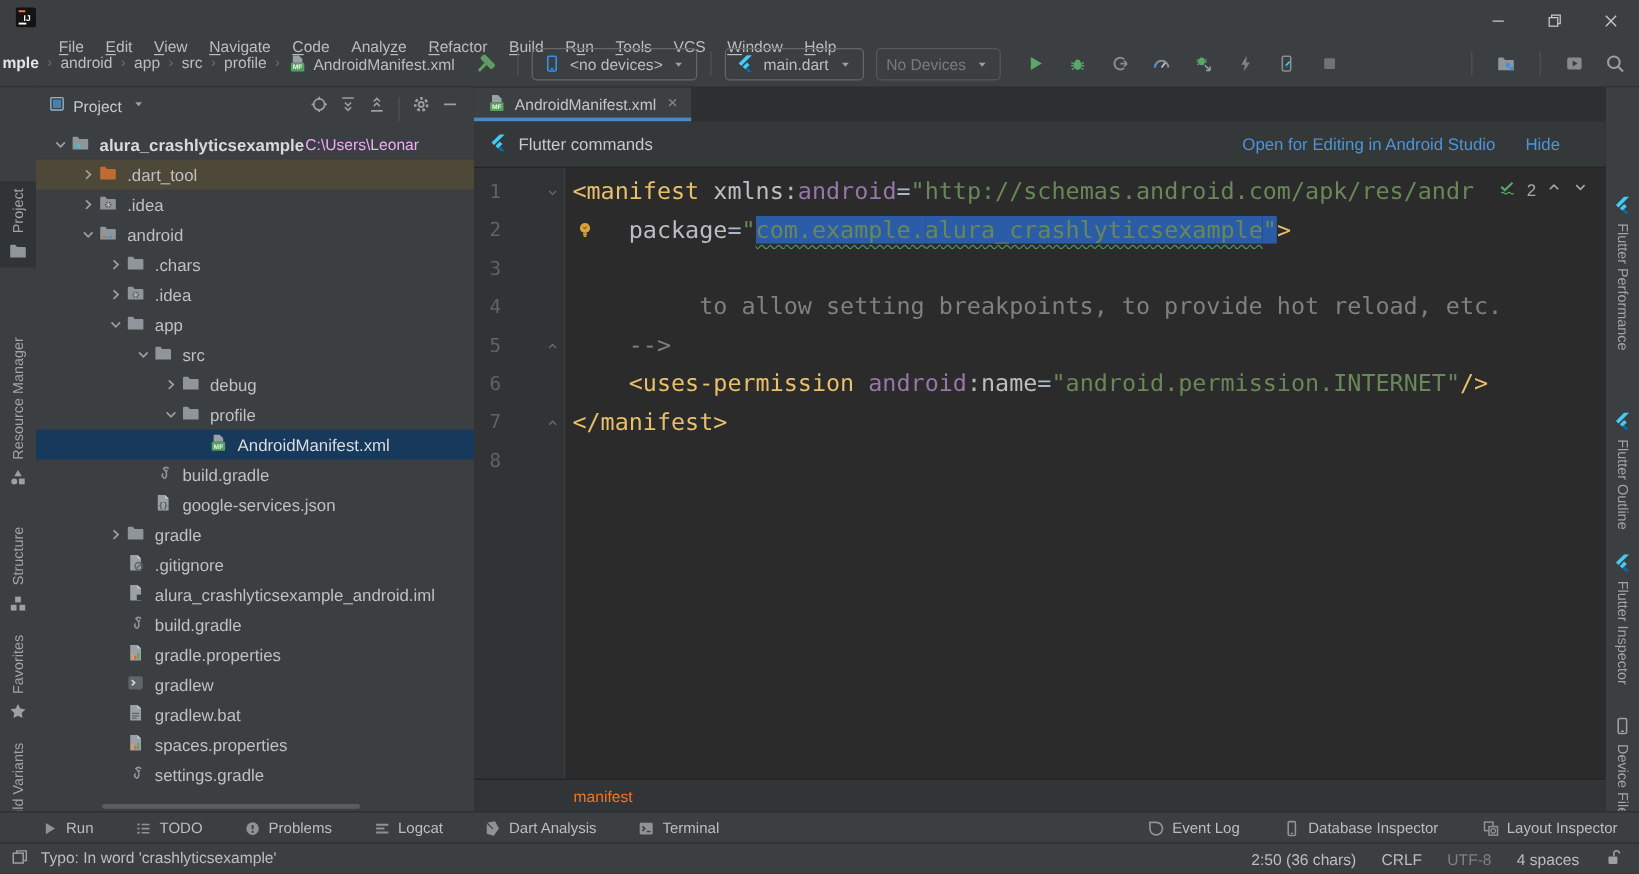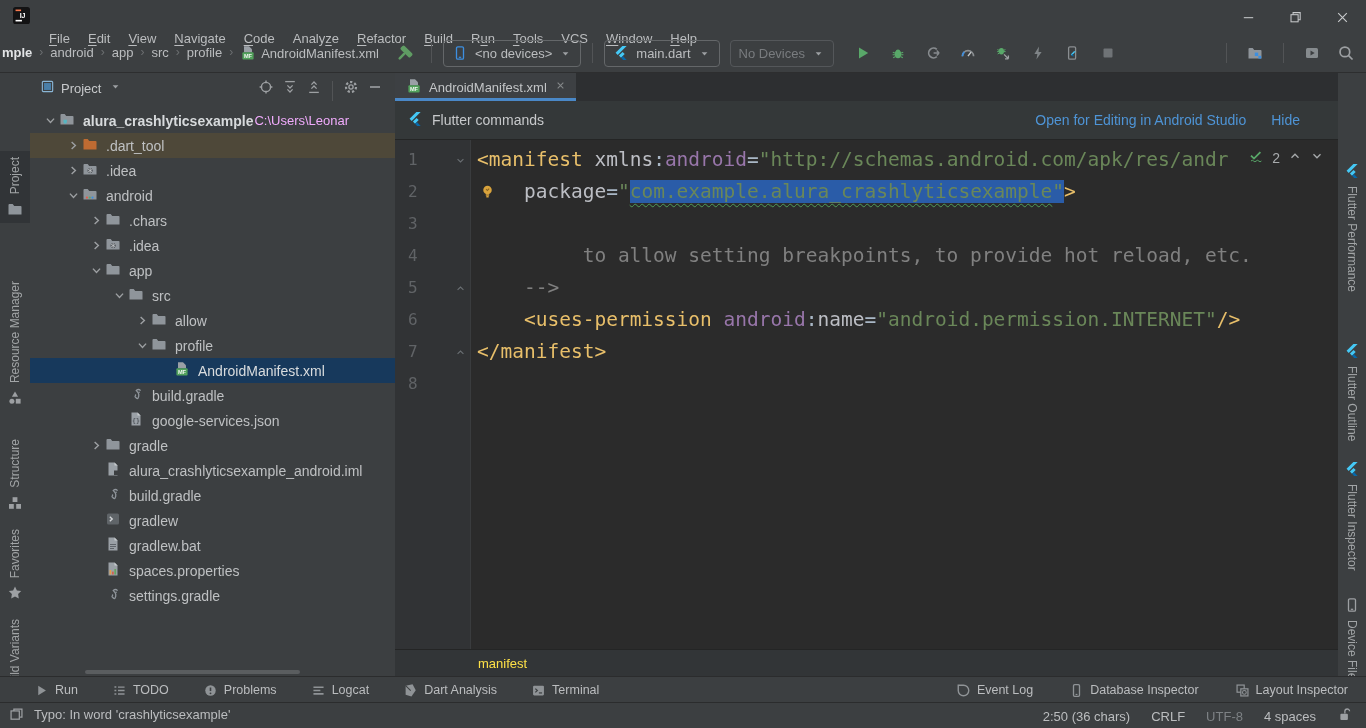--- a/index.html
+++ b/index.html
@@ -76,21 +76,21 @@
   .tok-tag{color:#e8bf6a;}
   .tok-attr{color:#bcbec4;}
   .tok-ns{color:#9876aa;}
   .tok-plain{color:#a9b7c6;}
   .tok-str{color:#6a8759;}
   .tok-com{color:#808080;}
   .sel{background:#2a5ca8;}
   .wavy{text-decoration-line:underline;text-decoration-style:wavy;text-decoration-color:#4f9b58;text-decoration-thickness:1px;text-underline-offset:5px;}
   .bulb{position:absolute;left:84px;top:7px;}
   #inspect{position:absolute;top:8px;right:14px;display:flex;align-items:center;gap:8px;font-size:14px;color:#a8abad;background:#2b2b2b;padding-left:4px;}
-  #ed-crumbbar{height:26px;flex:none;background:#323537;border-top:1px solid #242525;display:flex;align-items:center;padding-left:83px;font-size:13px;color:#fde047;}
+  #ed-crumbbar{height:26px;flex:none;background:#323537;border-top:1px solid #242525;display:flex;align-items:center;padding-left:83px;font-size:13px;color:#f97316;}
 
   
   #toolwin-bar{position:absolute;left:0;top:676px;width:1366px;height:26px;background:#3c3f41;border-top:1px solid #2b2c2d;display:flex;align-items:center;}
   #twb-left{display:flex;align-items:center;gap:34px;padding-left:34px;}
   #twb-right{margin-left:auto;display:flex;align-items:center;gap:36px;padding-right:18px;}
   .bitem{display:flex;align-items:center;gap:6px;font-size:12.5px;color:#bbbdbf;white-space:nowrap;}
   #statusbar{position:absolute;left:0;top:702px;width:1366px;height:26px;background:#3c3f41;border-top:1px solid #2b2c2d;display:flex;align-items:center;font-size:13px;}
   #sb-left{display:flex;align-items:flex-start;gap:10px;padding-left:9px;}
   #sb-right{margin-left:auto;display:flex;align-items:center;gap:21px;padding-right:14px;}
   .dim{color:#7d8184;}
@@ -529,21 +529,21 @@
         <span class="chev">
           <svg width="15" height="15" viewBox="0 0 16 16" xmlns="http://www.w3.org/2000/svg">
             <path d="M6 4.2l4 3.8-4 3.8" fill="none" stroke="#9da0a3" stroke-width="1.5"></path>
           </svg>
         </span>
         <span class="ticon"><span class="ic">
             <svg width="16" height="16" viewBox="0 0 16 16" xmlns="http://www.w3.org/2000/svg">
               <path d="M1.5 13.5v-9.6a.9.9 0 0 1 .9-.9h3.3l1.5 1.9h6.4a.9.9 0 0 1 .9.9v7.7z" fill="#8f959b"></path>
             </svg>
           </span></span>
-        <span class="tlabel">allow</span>
+        <span class="tlabel">debug</span>
       </div>
       <div class="tree-row" style="padding-left:104px">
         <span class="chev">
           <svg width="15" height="15" viewBox="0 0 16 16" xmlns="http://www.w3.org/2000/svg">
             <path d="M4.2 6l3.8 4 3.8-4" fill="none" stroke="#9da0a3" stroke-width="1.5"></path>
           </svg>
         </span>
         <span class="ticon"><span class="ic">
             <svg width="16" height="16" viewBox="0 0 16 16" xmlns="http://www.w3.org/2000/svg">
               <path d="M1.5 13.5v-9.6a.9.9 0 0 1 .9-.9h3.3l1.5 1.9h6.4a.9.9 0 0 1 .9.9v7.7z" fill="#8f959b"></path>
@@ -595,34 +595,59 @@
             </svg>
           </span></span>
         <span class="tlabel">gradle</span>
       </div>
       <div class="tree-row" style="padding-left:58px">
         <span class="chev-sp"></span>
         <span class="ticon"><span class="ic">
             <svg width="16" height="16" viewBox="0 0 16 16" xmlns="http://www.w3.org/2000/svg">
               <path d="M3.5 1.5h6l3 3v10h-9z" fill="#9aa0a6"></path>
               <path d="M9.5 1.5v3h3z" fill="#c8ccce"></path>
+              <circle cx="10.5" cy="10.8" r="3" fill="none" stroke="#5f646a" stroke-width="1.2"></circle>
+              <path d="M8.4 12.9l4.2-4.2" stroke="#5f646a" stroke-width="1.2"></path>
+            </svg>
+          </span></span>
+        <span class="tlabel">.gitignore</span>
+      </div>
+      <div class="tree-row" style="padding-left:58px">
+        <span class="chev-sp"></span>
+        <span class="ticon"><span class="ic">
+            <svg width="16" height="16" viewBox="0 0 16 16" xmlns="http://www.w3.org/2000/svg">
+              <path d="M3.5 1.5h6l3 3v10h-9z" fill="#9aa0a6"></path>
+              <path d="M9.5 1.5v3h3z" fill="#c8ccce"></path>
               <rect x="9" y="9.5" width="4.5" height="4.5" fill="#3c3f41"></rect>
             </svg>
           </span></span>
         <span class="tlabel">alura_crashlyticsexample_android.iml</span>
       </div>
       <div class="tree-row" style="padding-left:58px">
         <span class="chev-sp"></span>
         <span class="ticon"><span class="ic">
             <svg width="16" height="16" viewBox="0 0 16 16" xmlns="http://www.w3.org/2000/svg">
               <path d="M12.6 4.6a3.1 3.1 0 0 0-4.3-.1l.9 1c1.7 1.8 2 4.4.8 6.6-.3.5-1 .6-1.4.2l-1.3-1.3a.8.8 0 0 1 0-1.1c.4-.4.4-1 0-1.4" fill="none" stroke="#8f959b" stroke-width="1.3"></path>
               <circle cx="11.1" cy="6.3" r=".8" fill="#8f959b"></circle>
             </svg>
           </span></span>
         <span class="tlabel">build.gradle</span>
+      </div>
+      <div class="tree-row" style="padding-left:58px">
+        <span class="chev-sp"></span>
+        <span class="ticon"><span class="ic">
+            <svg width="16" height="16" viewBox="0 0 16 16" xmlns="http://www.w3.org/2000/svg">
+              <path d="M3.5 1.5h6l3 3v10h-9z" fill="#9aa0a6"></path>
+              <path d="M9.5 1.5v3h3z" fill="#c8ccce"></path>
+              <rect x="4.6" y="9" width="1.7" height="4.5" fill="#e0a04c"></rect>
+              <rect x="7" y="10.6" width="1.7" height="2.9" fill="#d65f4f"></rect>
+              <rect x="9.4" y="8" width="1.7" height="5.5" fill="#63a55f"></rect>
+            </svg>
+          </span></span>
+        <span class="tlabel">gradle.properties</span>
       </div>
       <div class="tree-row" style="padding-left:58px">
         <span class="chev-sp"></span>
         <span class="ticon"><span class="ic">
             <svg width="16" height="16" viewBox="0 0 16 16" xmlns="http://www.w3.org/2000/svg">
               <rect x="2" y="2.5" width="12" height="11" rx="1.5" fill="#5f6468"></rect>
               <path d="M4.8 5.8l2.4 2.2-2.4 2.2" fill="none" stroke="#d2d5d7" stroke-width="1.4"></path>
             </svg>
           </span></span>
         <span class="tlabel">gradlew</span>

